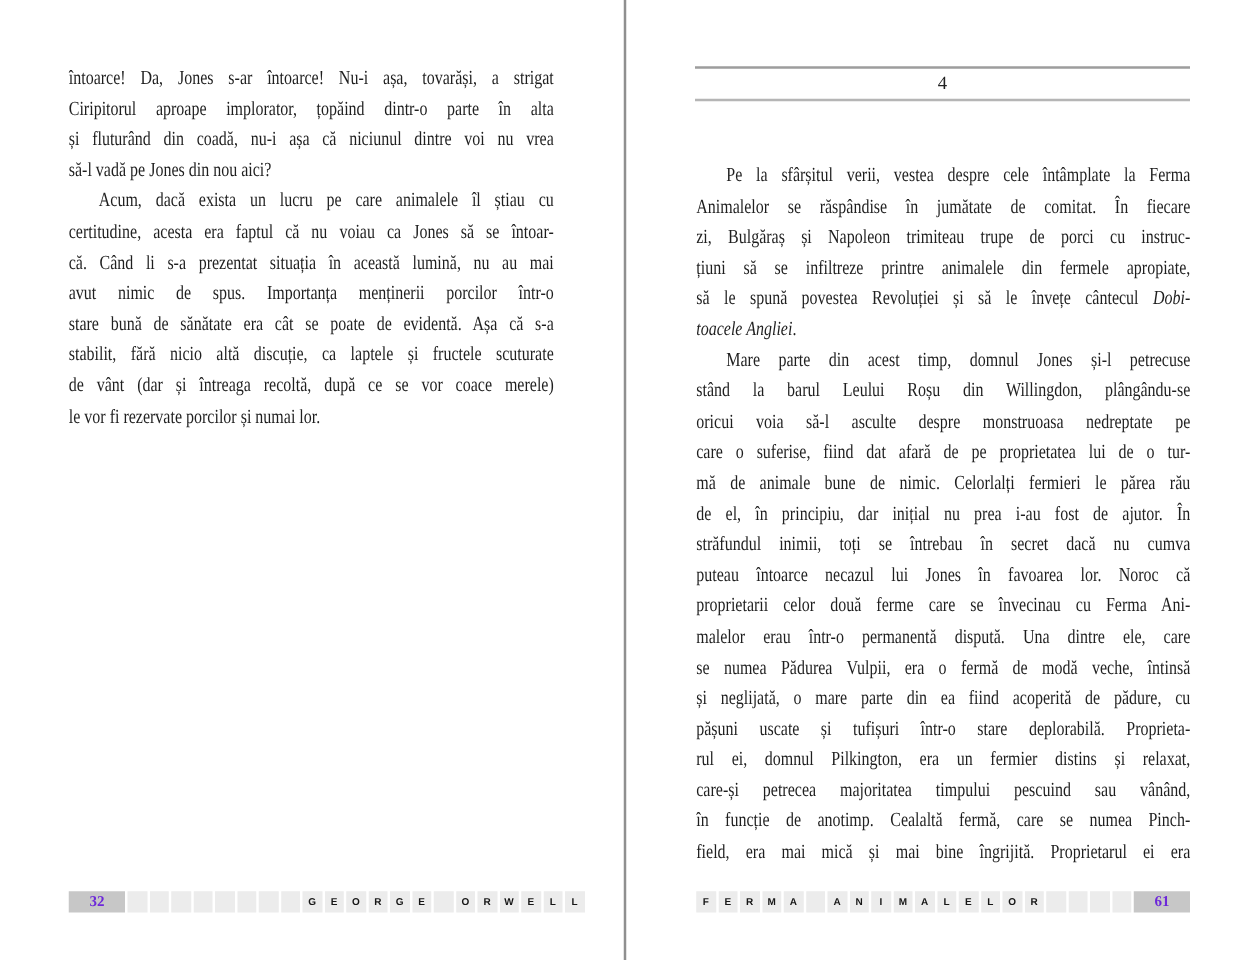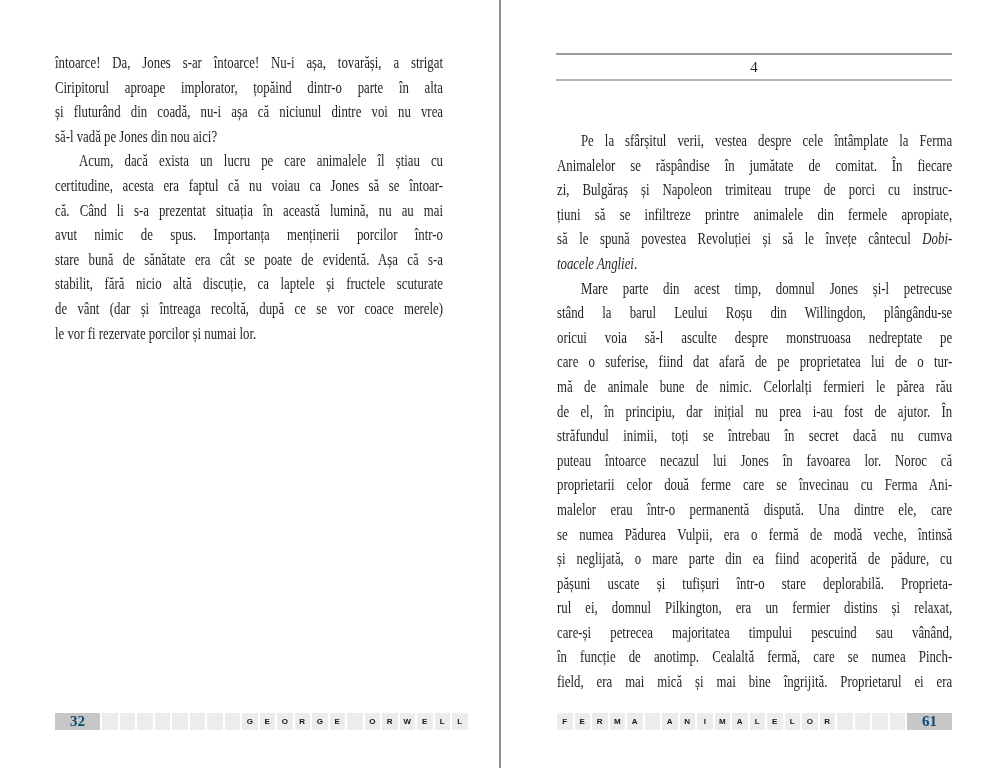--- a/index.html
+++ b/index.html
@@ -55,24 +55,24 @@
     position: absolute; top: 713px;
     display: flex; gap: 2px;
     height: 17px;
     font-family: "Liberation Sans", "DejaVu Sans", sans-serif;
   }
   .footer.left-footer  { left: 55px; }
   .footer.right-footer { left: 557px; }
   .pnum {
     width: 45px; height: 17px;
     background: #c7c7c7;
-    color: #0c4a6e;
+    color: #6d28d9;
     font-family: "Liberation Serif", "DejaVu Serif", serif;
     font-weight: 700;
-    font-size: 15px; line-height: 17px;
+    font-size: 12px; line-height: 17px;
     text-align: center;
     flex: 0 0 auto;
   }
   .fcell {
     width: 15.5px; height: 17px;
     background: #ececec;
     color: #161616;
     font-weight: 700;
     font-size: 8px; line-height: 17px;
     text-align: center;

